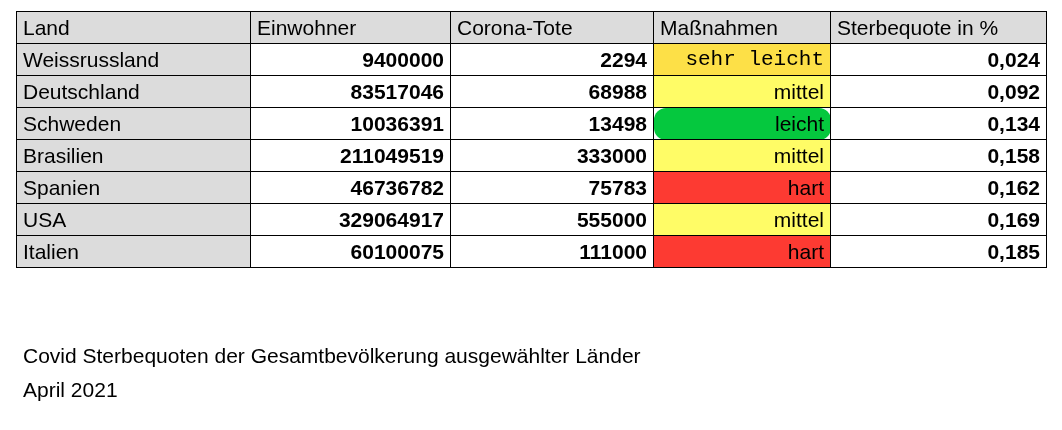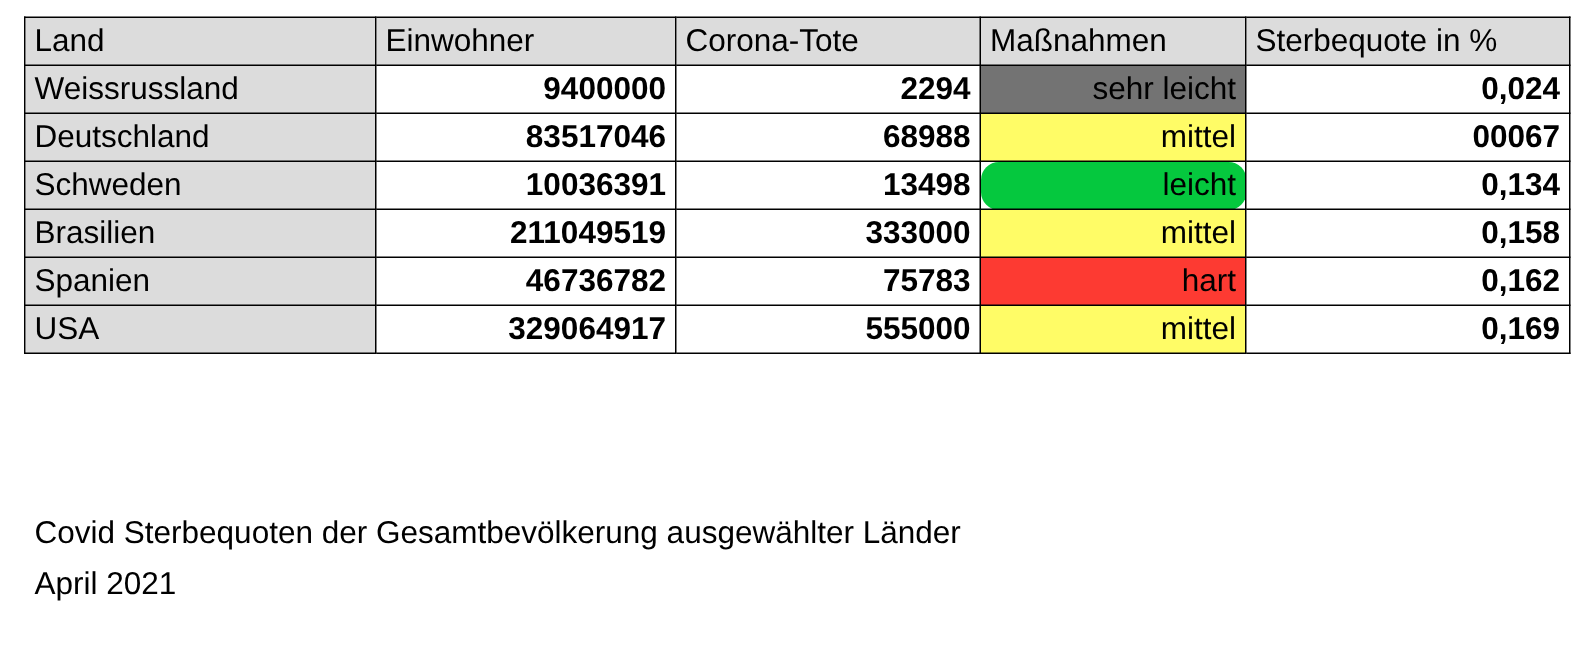--- a/index.html
+++ b/index.html
@@ -75,29 +75,29 @@
         <th>Corona-Tote</th>
         <th>Maßnahmen</th>
         <th>Sterbequote in %</th>
       </tr>
     </thead>
     <tbody>
       <tr>
         <td class="land">Weissrussland</td>
         <td class="num">9400000</td>
         <td class="num">2294</td>
-        <td class="measure" style="background-color: #737373;">sehr leicht</td>
+        <td class="measure" style="background-color: #fde047; font-family: Liberation Mono, monospace;">sehr leicht</td>
         <td class="num">0,024</td>
       </tr>
       <tr>
         <td class="land">Deutschland</td>
         <td class="num">83517046</td>
         <td class="num">68988</td>
         <td class="measure" style="background-color: rgb(255, 252, 102);">mittel</td>
-        <td class="num">00067</td>
+        <td class="num">0,092</td>
       </tr>
       <tr>
         <td class="land">Schweden</td>
         <td class="num">10036391</td>
         <td class="num">13498</td>
         <td class="measure" style="background-color: rgb(5, 200, 62); border-radius: 12px;">leicht</td>
         <td class="num">0,134</td>
       </tr>
       <tr>
         <td class="land">Brasilien</td>
@@ -113,20 +113,27 @@
         <td class="measure" style="background-color: rgb(253, 58, 50);">hart</td>
         <td class="num">0,162</td>
       </tr>
       <tr>
         <td class="land">USA</td>
         <td class="num">329064917</td>
         <td class="num">555000</td>
         <td class="measure" style="background-color: rgb(255, 252, 102);">mittel</td>
         <td class="num">0,169</td>
       </tr>
+      <tr>
+        <td class="land">Italien</td>
+        <td class="num">60100075</td>
+        <td class="num">111000</td>
+        <td class="measure" style="background-color: rgb(253, 58, 50);">hart</td>
+        <td class="num">0,185</td>
+      </tr>
     </tbody>
   </table>
 </div>
 
 <div class="caption">
   <div>Covid Sterbequoten der Gesamtbevölkerung ausgewählter Länder</div>
   <div>April 2021</div>
 </div>
 
 </body></html>

